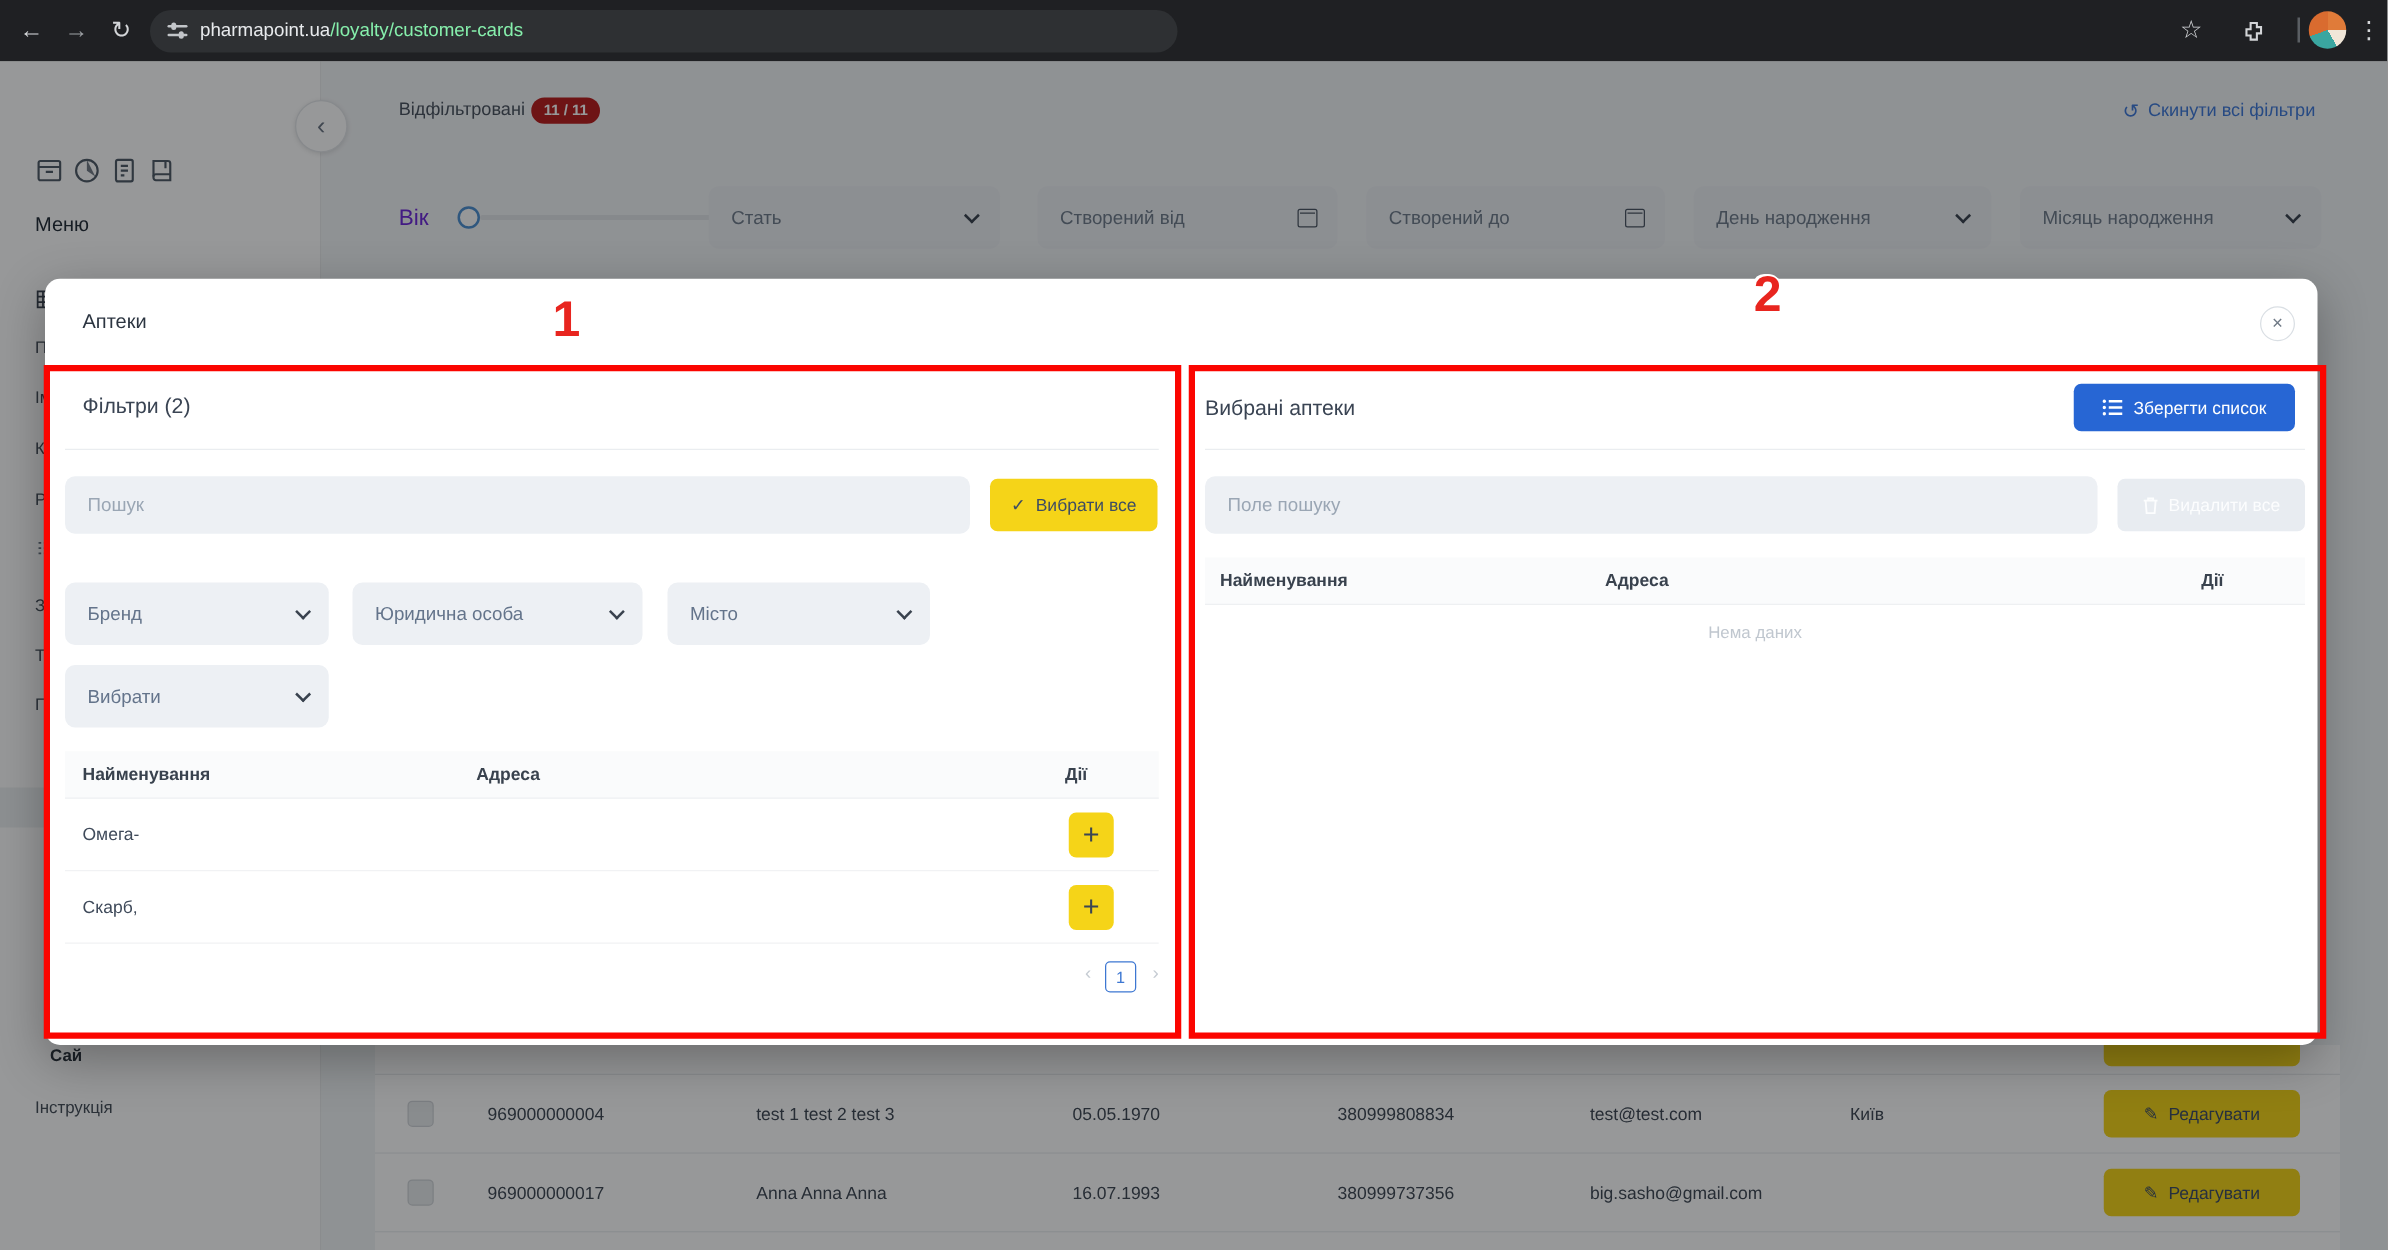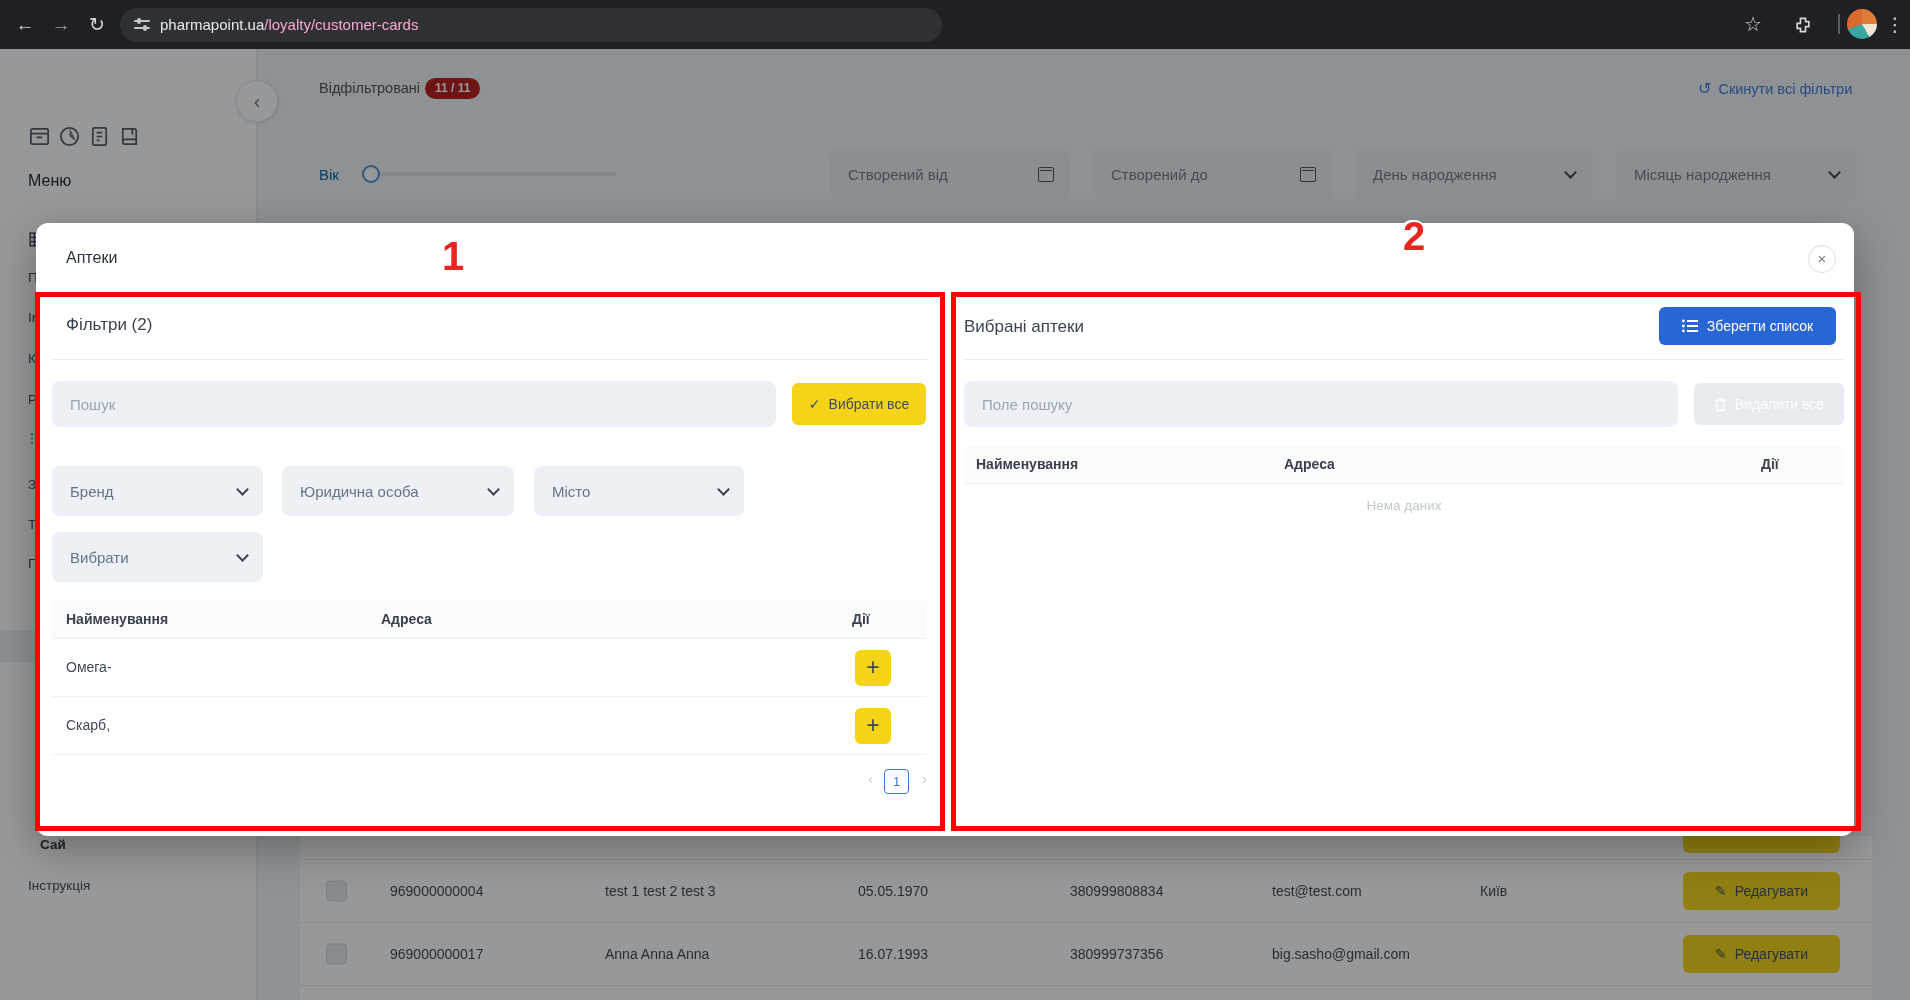--- a/index.html
+++ b/index.html
@@ -6,21 +6,21 @@
   body { font-family:"Liberation Sans","DejaVu Sans",sans-serif; background:#000; }
   .screen { position:relative; width:1910px; height:1000px; overflow:hidden; background:#f2f4f6; }
 
   
   .chrome { position:absolute; left:0; top:0; width:1910px; height:49px; background:#1f2023; z-index:90; }
   .chrome .navico { position:absolute; top:0; height:49px; line-height:49px; font-size:19px; color:#d3d5d8; text-align:center; width:34px; cursor:pointer; }
   .omnibox { position:absolute; left:120px; top:8px; width:822px; height:34px; border-radius:17px; background:#2e3033; }
   .omnibox .siteinfo { position:absolute; left:14px; top:9px; width:16px; height:16px; }
   .omnibox .siteinfo span { position:absolute; left:0; height:2px; background:#c2c5c9; border-radius:1px; }
   .omnibox .url { position:absolute; left:40px; top:0; height:34px; line-height:34px; font-size:15px; color:#e8eaed; white-space:nowrap; }
-  .omnibox .url .path { color:#f9a8d4; }
+  .omnibox .url .path { color:#86efac; }
   .chrome .sep { position:absolute; left:1838px; top:14px; width:2px; height:20px; background:#5a5e63; }
   .avatar { position:absolute; left:1847px; top:9px; width:30px; height:30px; border-radius:50%;
     background:conic-gradient(#e07b39 0 90deg,#f0e6d8 90deg 150deg,#3aa6a0 150deg 250deg,#d96b2f 250deg 360deg); }
 
   
   .sidebar { position:absolute; left:0; top:49px; width:257px; height:951px; background:#ffffff; border-right:1px solid #e9eaec; }
   .sb-ico { position:absolute; top:76px; color:#4f5a66; }
   .sb-menu { position:absolute; left:28px; top:123px; font-size:16px; color:#222b36; font-weight:500; }
   .sb-analytics { position:absolute; left:28px; top:182px; font-size:13.5px; font-weight:bold; color:#2a323c; display:flex; align-items:center; gap:8px; cursor:pointer; }
   .sb-item { position:absolute; left:28px; font-size:13.5px; color:#454e59; white-space:nowrap; cursor:pointer; }
@@ -37,21 +37,21 @@
     color:#fff; font-size:12px; font-weight:bold; line-height:21px; }
   .reset-link { position:absolute; left:1698px; top:79px; font-size:14.5px; color:#3e79d9; cursor:pointer; display:flex; gap:7px; align-items:center; }
   .pill { position:absolute; top:149px; height:50px; background:#eceff3; border-radius:8px; font-size:15px; color:#6e7b8a;
     display:flex; align-items:center; padding:0 18px; cursor:pointer; }
   .chev { width:9px; height:9px; border-right:2px solid #39424e; border-bottom:2px solid #39424e; transform:rotate(45deg); margin-top:-4px; }
   .chev.sm { width:6px; height:6px; border-color:#6a7482; }
   .pill .chev { position:absolute; right:18px; }
   .cal { position:absolute; right:16px; width:16px; height:15px; border:1.7px solid #4b5563; border-radius:2px; }
   .cal:before { content:""; position:absolute; left:1px; right:1px; top:2px; height:1.7px; background:#4b5563; }
   .age-wrap { position:absolute; left:319px; top:149px; height:50px; display:flex; align-items:center; }
-  .age-label { font-size:15px; color:#0369a1; }
+  .age-label { font-size:18px; color:#6d28d9; }
   .slider-dot { width:18px; height:18px; border:2.5px solid #4d8fd1; border-radius:50%; background:#fdfdfd; margin-left:23px; cursor:pointer; }
   .slider-track { width:236px; height:4px; background:#e2e5e9; border-radius:2px; cursor:pointer; }
 
   
   .bg-row { position:absolute; left:300px; width:1572px; background:#fff; border-bottom:1px solid #e8eaed; }
   .bg-cell { position:absolute; font-size:14px; color:#3f4854; top:50%; transform:translateY(-50%); white-space:nowrap; }
   .bg-check { position:absolute; left:26px; top:50%; transform:translateY(-50%); width:21px; height:21px; border-radius:4px; background:#e7eaed; border:1px solid #cfd3d7; cursor:pointer; }
   .edit-btn { position:absolute; left:1383px; top:50%; transform:translateY(-50%); width:157px; height:38px; border-radius:6px; background:#f5d418;
     font-size:14px; color:#3e4d63; display:flex; align-items:center; justify-content:center; gap:8px; cursor:pointer; }
 
@@ -189,20 +189,24 @@
   <div class="badge">11 / 11</div>
   <div class="reset-link">
     <span style="font-size:16px;">↺</span>
     <span>Скинути всі фільтри</span>
   </div>
 
   <div class="age-wrap">
     <span class="age-label">Вік</span>
     <span class="slider-dot"></span>
     <span class="slider-track"></span>
+  </div>
+  <div class="pill" style="left:567px;width:233px;">
+    <span>Стать</span>
+    <span class="chev"></span>
   </div>
   <div class="pill" style="left:830px;width:240px;">
     <span>Створений від</span>
     <span class="cal"></span>
   </div>
   <div class="pill" style="left:1093px;width:239px;">
     <span>Створений до</span>
     <span class="cal"></span>
   </div>
   <div class="pill" style="left:1355px;width:238px;">

